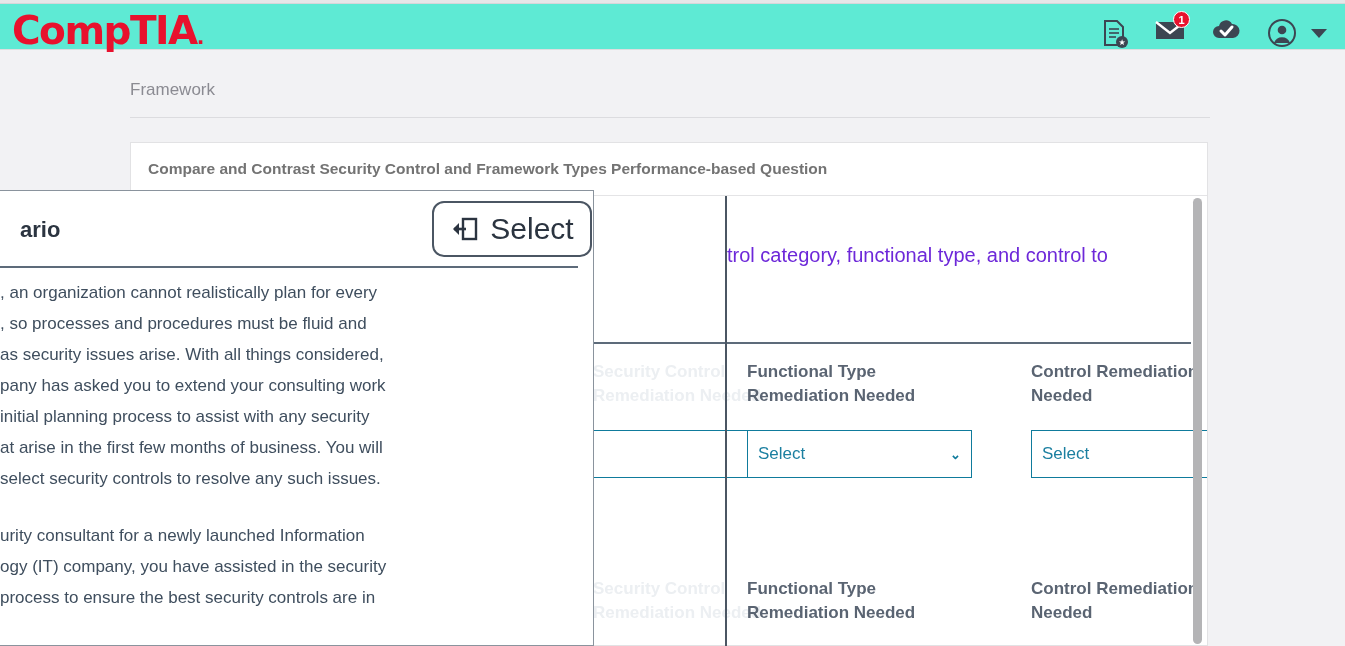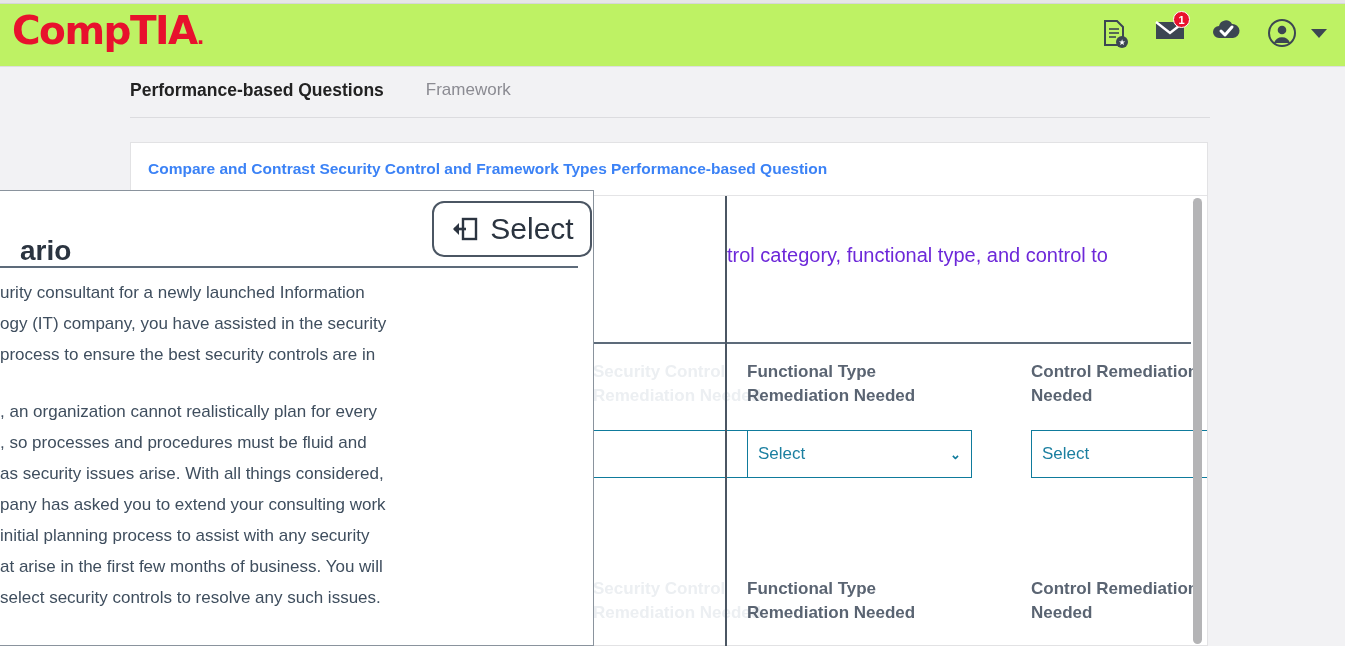--- a/index.html
+++ b/index.html
@@ -13,22 +13,22 @@
   .page { position: relative; width: 1345px; height: 646px; overflow: hidden; }
 
   
   .chrome-strip {
     position: absolute; top: 0; left: 0; width: 1345px; height: 4px;
     background: #e6e6e8; border-bottom: 1px solid #d6d6da;
   }
 
   
   .header {
-    position: absolute; top: 4px; left: 0; width: 1345px; height: 63px;
-    background: #bef264; border-bottom: 1px solid #dededf;
+    position: absolute; top: 4px; left: 0; width: 1345px; height: 46px;
+    background: #5eead4; border-bottom: 1px solid #dededf;
   }
   .logo {
     position: absolute; left: 12px; top: 7px;
     font-family: "DejaVu Sans", sans-serif;
     font-size: 39px; font-weight: bold; letter-spacing: -1.5px;
     color: #e8112d; line-height: 1;
     white-space: nowrap;
   }
   .logo .dot { font-size: 20px; }
 
@@ -65,21 +65,21 @@
   .tab.active { color: #222; font-weight: bold; font-size: 17.5px; }
 
   
   .card {
     position: absolute; top: 142px; left: 130px; width: 1078px; height: 504px;
     background: #ffffff; border: 1px solid #e2e2e4;
   }
   .card-header {
     height: 53px; border-bottom: 1px solid #e4e4e6;
     display: flex; align-items: center; padding-left: 17px;
-    font-size: 15.5px; font-weight: bold; color: #3b82f6;
+    font-size: 15.5px; font-weight: bold; color: #737373;
     white-space: nowrap;
   }
   .card-body { position: relative; height: 450px; overflow: hidden; }
 
   
   .faded { color: #eceff2; }
 
   .instr-title {
     position: absolute; left: 18px; top: 12px;
     font-size: 25px; font-weight: bold; white-space: nowrap;
@@ -168,23 +168,22 @@
     position: absolute; left: -216px; top: 190px;
     width: 810px; height: 456px;
     background: #ffffff;
     border: 1px solid #8a939d;
     border-left: none;
     z-index: 30;
   }
   .ov-head { position: relative; height: 72px; }
   .ov-title {
     position: absolute; left: 236px; top: 26px;
-    font-size: 28px; font-weight: bold; color: #2b3440;
+    font-size: 22px; font-weight: bold; color: #2b3440;
     white-space: nowrap;
-    margin-top: 18px;
   }
   .close-btn {
     position: absolute; right: 1px; top: 10px;
     width: 160px; height: 56px;
     border: 2px solid #4b5663; border-radius: 12px;
     background: #fff; cursor: pointer;
     display: flex; align-items: center; justify-content: center; gap: 10px;
     color: #2b3440;
   }
   .close-btn .label { font-size: 30px; font-weight: normal; }
@@ -244,21 +243,20 @@
           <circle cx="15" cy="12" r="4.3" fill="#3c4652"></circle>
           <path d="M7 25 a8.5 8.5 0 0 1 16 0 Z" fill="#3c4652"></path>
         </svg>
       </div>
 
       <div class="caret-down"></div>
     </div>
   </div>
 
   <div class="tabs">
-    <div class="tab active">Performance-based Questions</div>
     <div class="tab">Framework</div>
   </div>
 
   <div class="card">
 
     <div class="card-header">Compare and Contrast Security Control and Framework Types Performance-based Question</div>
 
     <div class="card-body">
 
       <div class="instr-title faded">tions</div>
@@ -341,26 +339,26 @@
         <svg width="30" height="30" viewBox="0 0 30 30">
           <rect x="13" y="5" width="13" height="20" fill="none" stroke="#2b3440" stroke-width="2.4"></rect>
           <path d="M16 15 h-12" stroke="#2b3440" stroke-width="2.6"></path>
           <path d="M9 9 L3 15 L9 21 Z" fill="#2b3440"></path>
         </svg>
         <span class="label">Select</span>
       </div>
     </div>
     <div class="ov-rule"></div>
     <div class="ov-body">
-      <p style="white-space:pre-line">urity consultant for a newly launched Information
-ogy (IT) company, you have assisted in the security
- process to ensure the best security controls are in</p>
       <p style="white-space:pre-line">, an organization cannot realistically plan for every
 , so processes and procedures must be fluid and
  as security issues arise. With all things considered,
 pany has asked you to extend your consulting work
  initial planning process to assist with any security
 at arise in the first few months of business. You will
  select security controls to resolve any such issues.</p>
+      <p style="white-space:pre-line">urity consultant for a newly launched Information
+ogy (IT) company, you have assisted in the security
+ process to ensure the best security controls are in</p>
     </div>
   </div>
 
 </div>
 
 </body></html>

